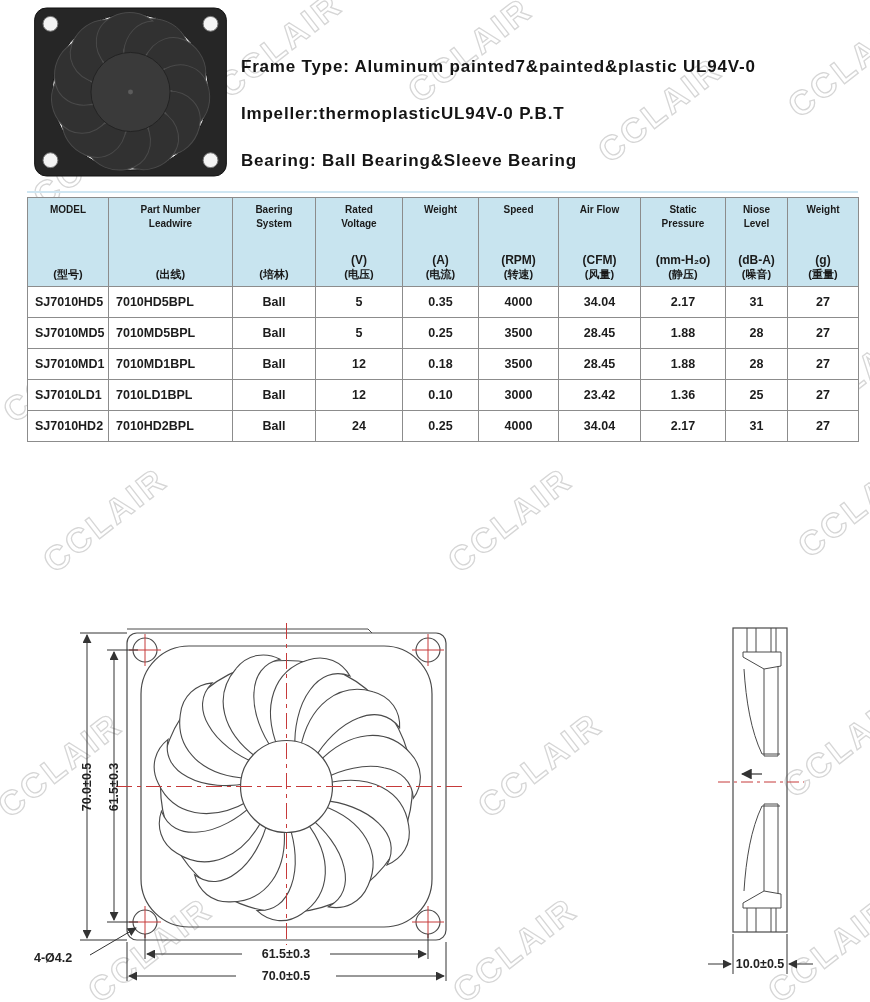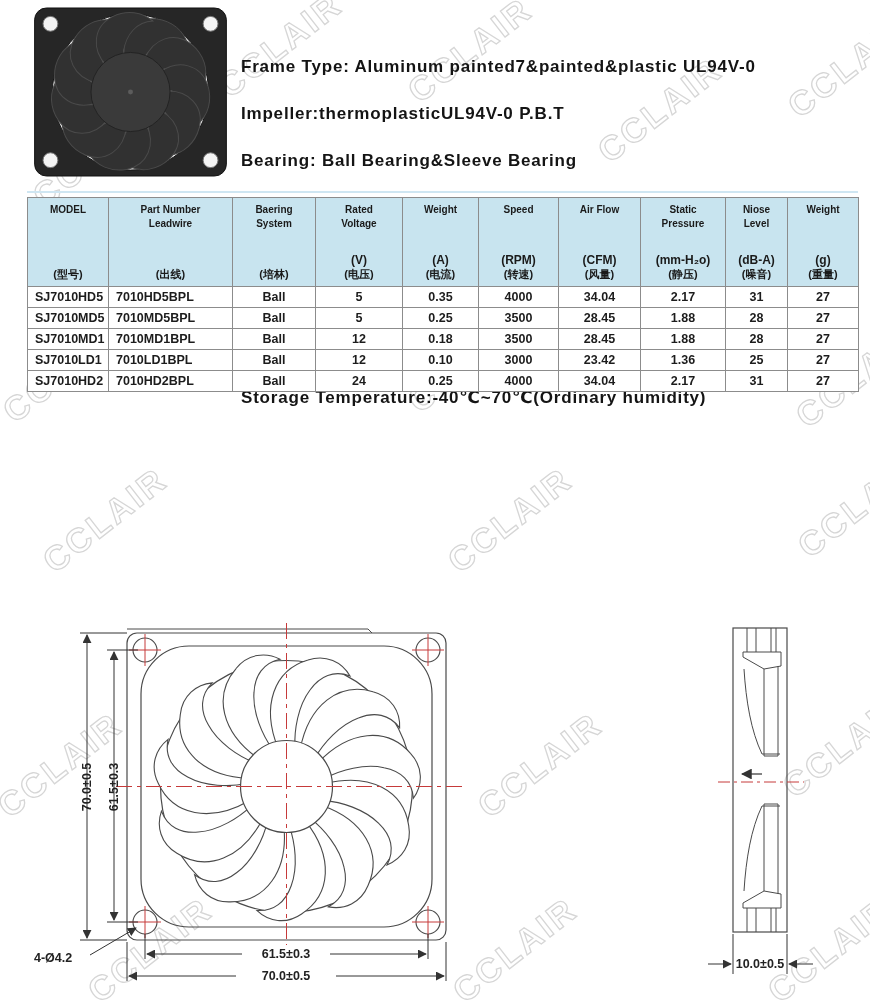--- a/index.html
+++ b/index.html
@@ -28,21 +28,21 @@
     position:absolute;left:27px;top:197px;width:831px;z-index:1;
     border-collapse:collapse;table-layout:fixed;
   }
   table.spec th,table.spec td{border:1px solid #8c8c8c}
   table.spec{border:1px solid #6a6a6a}
   thead th{background:#c8e4ef;padding:5px 2px 4px;vertical-align:top;font-weight:bold}
   .hwrap{display:flex;flex-direction:column;justify-content:space-between;height:79px;align-items:center}
   .h-en{white-space:pre-line;font-size:10px;line-height:14px;}
   .h-unit{font-size:12px;line-height:14px;min-height:14px;text-align:center}
   .h-cn{font-size:11px;line-height:15px;}
-  tbody tr{height:21px}
+  tbody tr{height:31px}
   tbody td{font-size:12.5px;font-weight:bold;text-align:center;color:#1c1c1c;background:#fff}
   tbody td.left{text-align:left;padding-left:7px}
   
   .draw{position:absolute;z-index:1}
   #front-view{left:28px;top:606px;width:460px;height:396px}
   #side-view{left:688px;top:606px;width:155px;height:396px}
   svg text{font-family:"Liberation Sans","DejaVu Sans",sans-serif;font-weight:bold;fill:#222;font-size:12.5px}
 </style>
 </head>
 <body>

